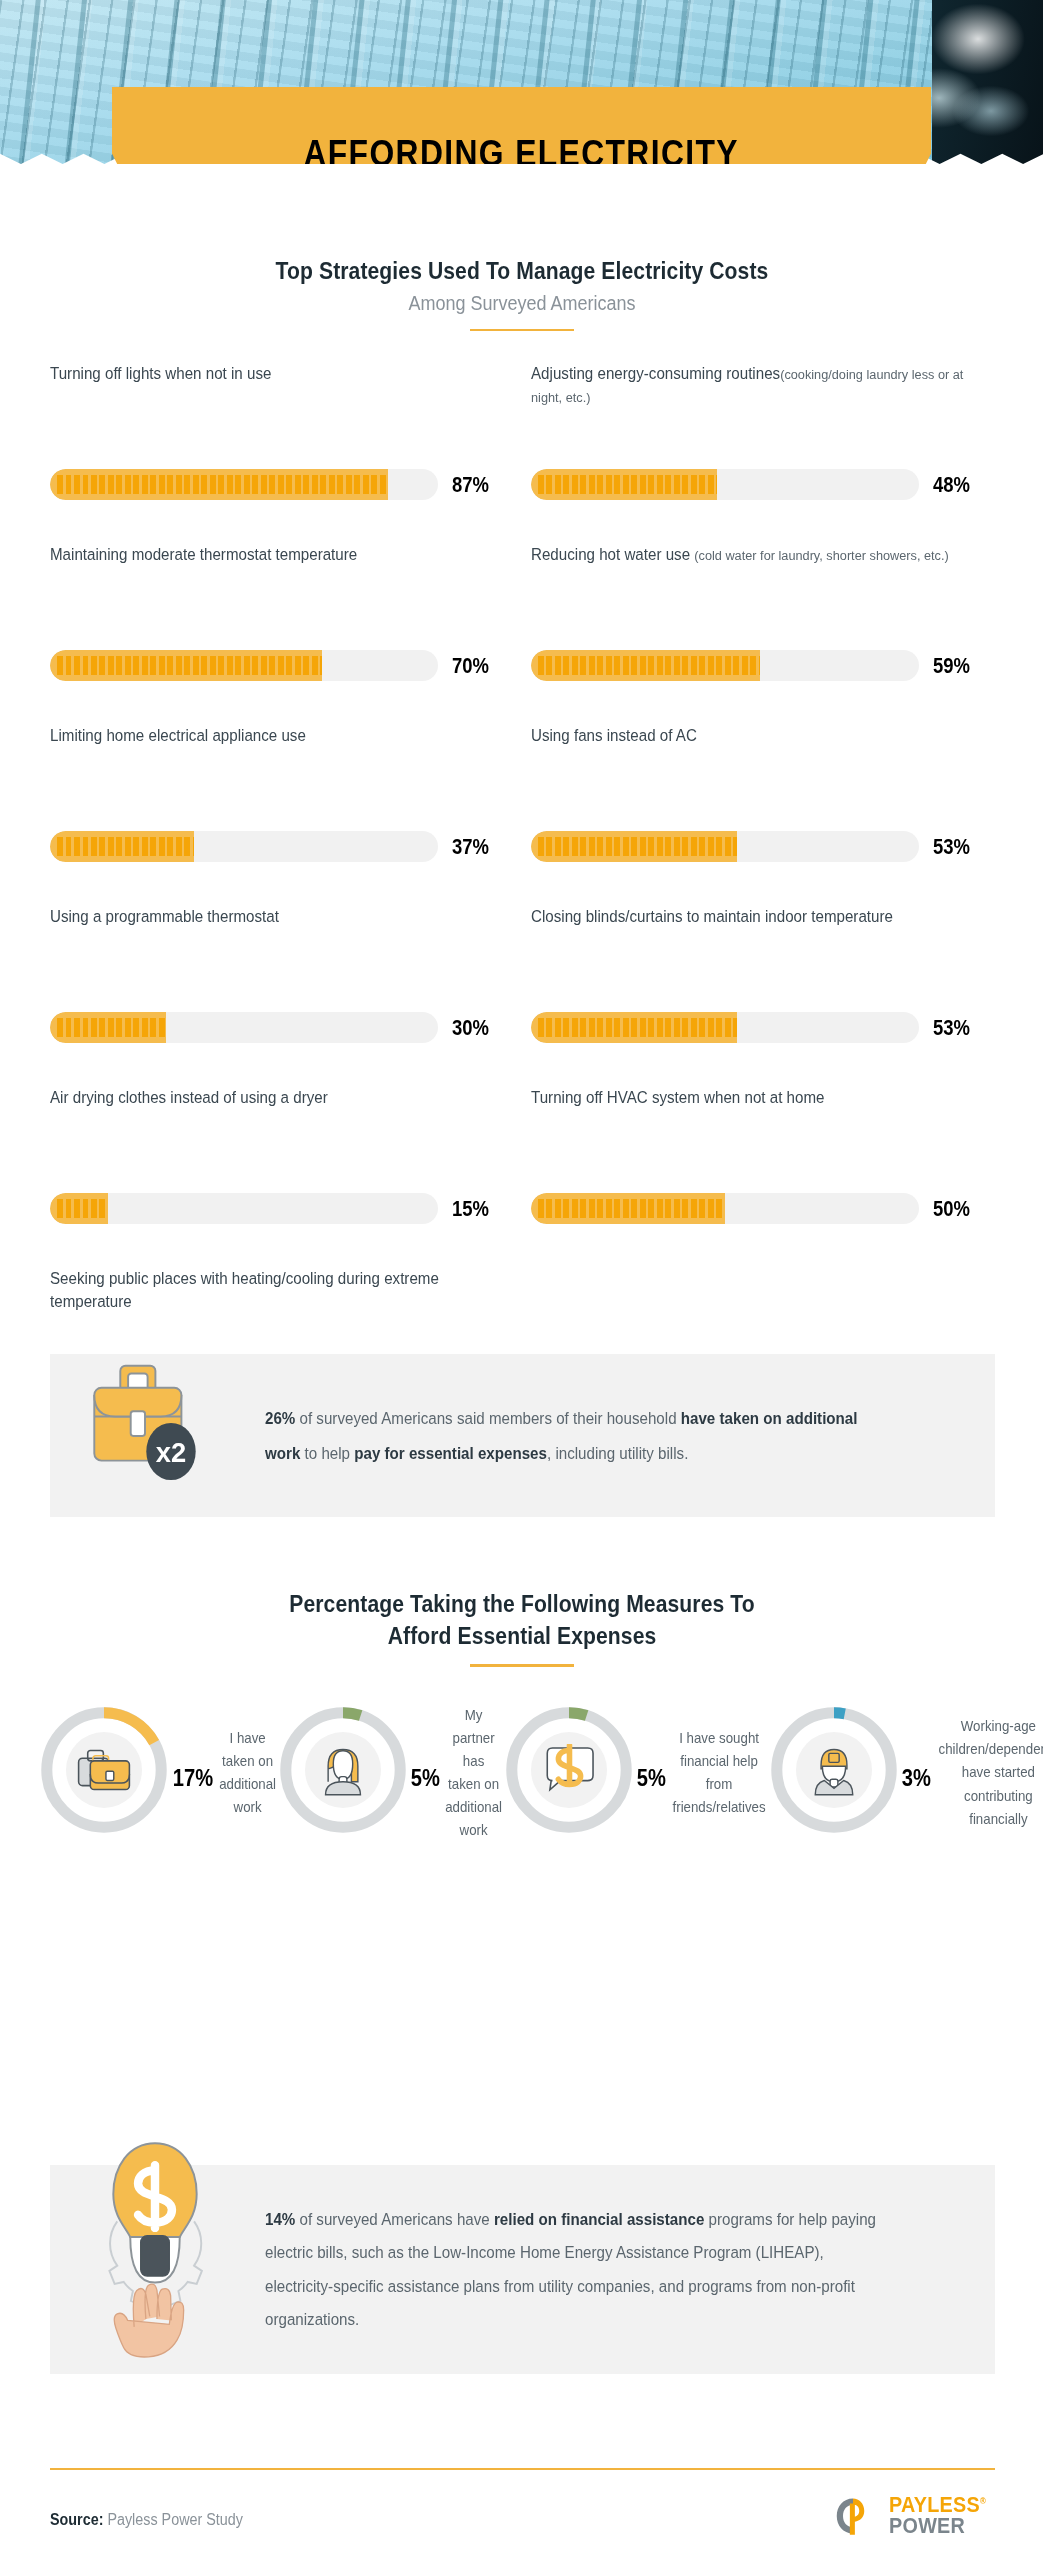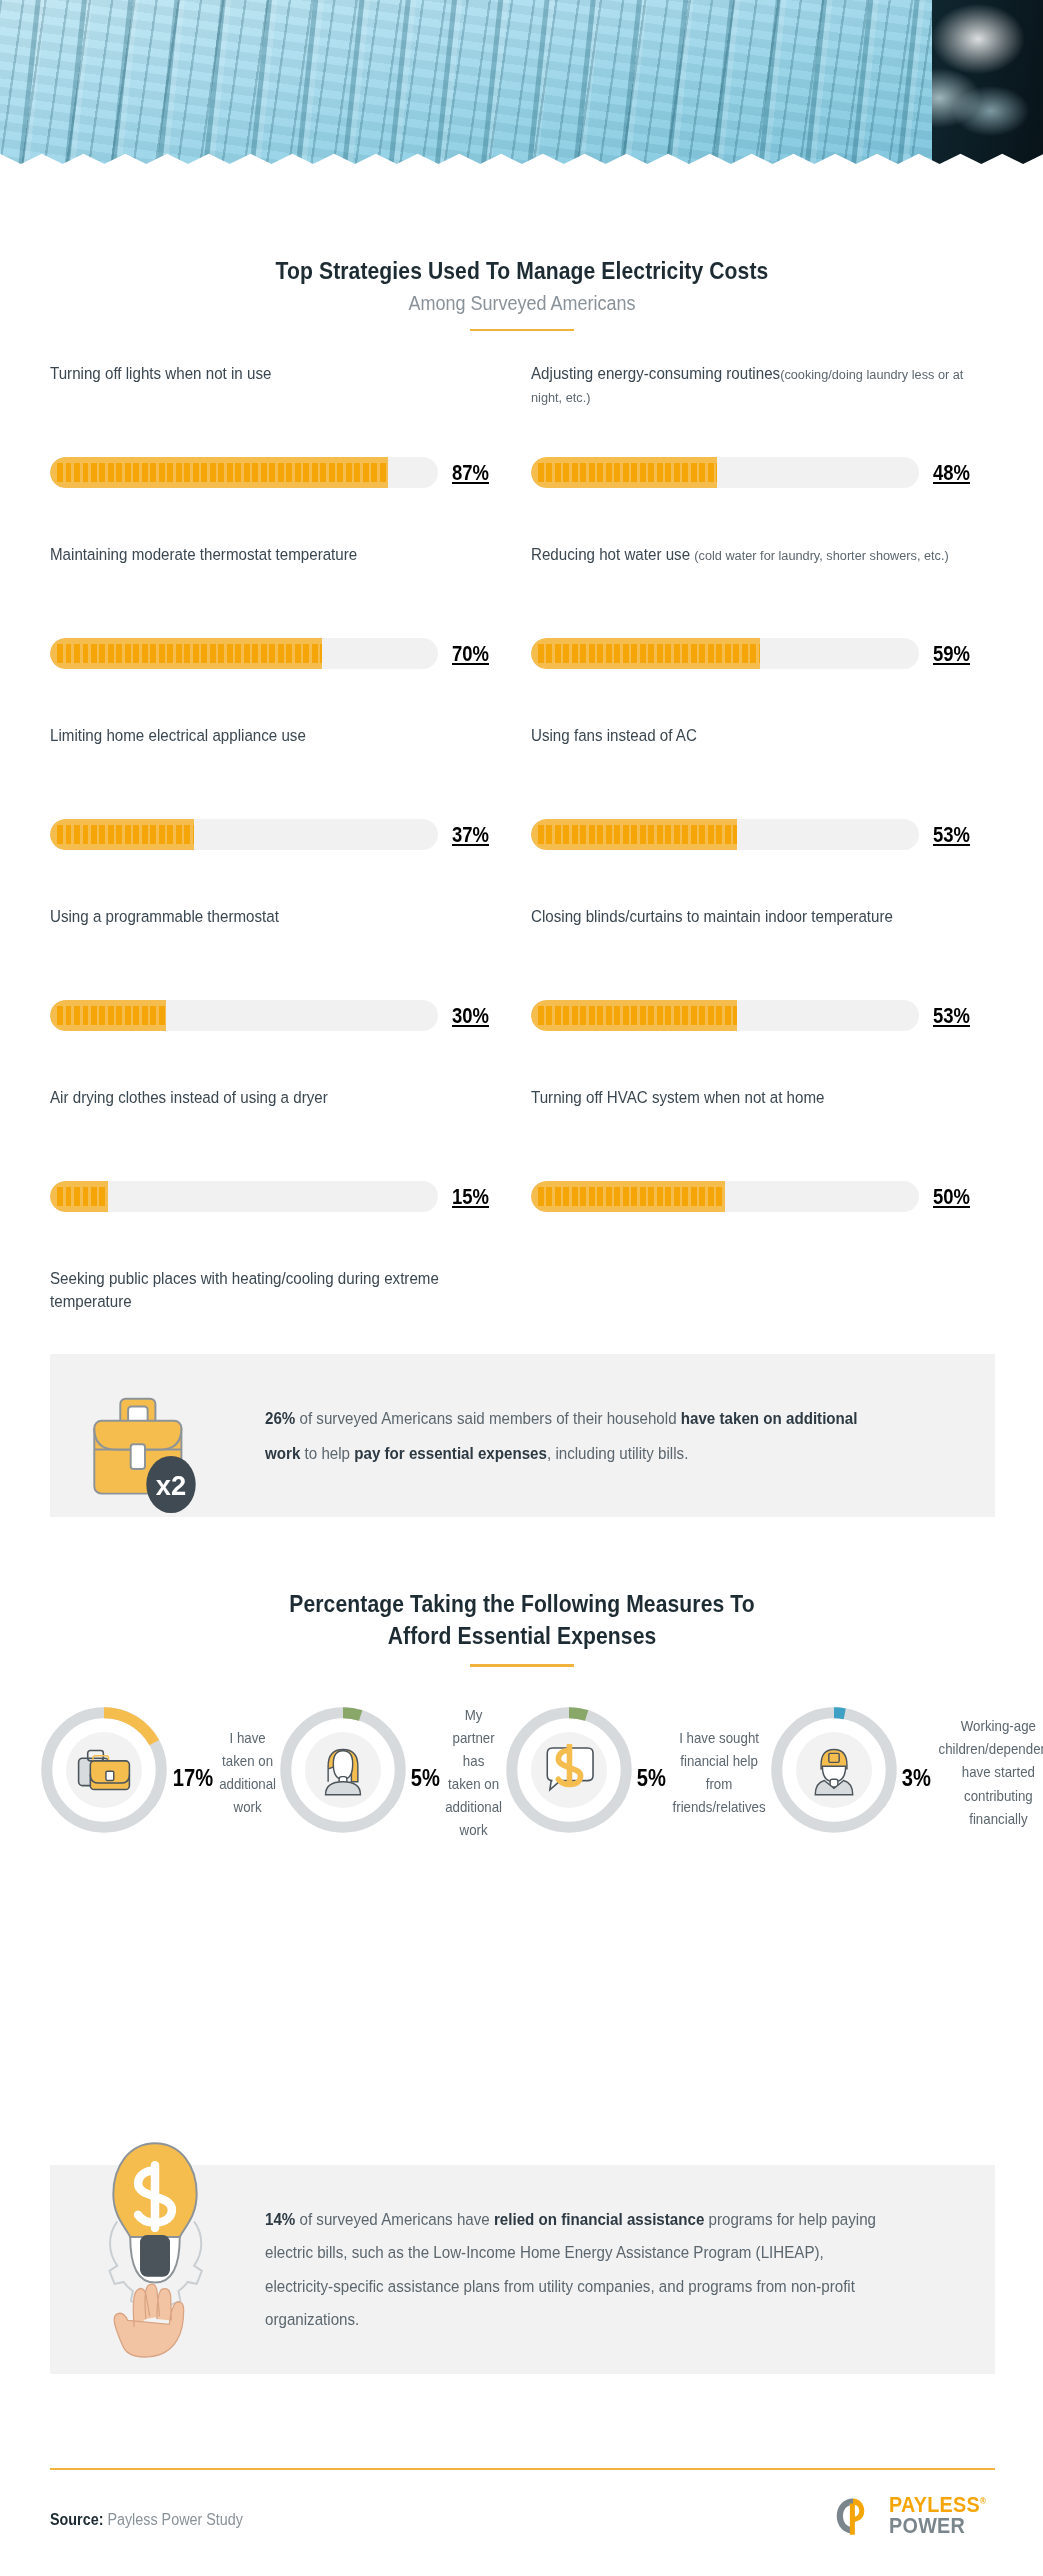--- a/index.html
+++ b/index.html
@@ -120,22 +120,22 @@
   .strat-cell { height: 153px; position: relative; }
   .strat-label {
     font-size: 16.3px; color: #3a4750; line-height: 1.42;
     transform-origin: left top; transform: scaleX(.93);
     width: 108%;
   }
   .strat-label .small {
     font-size: 13.7px; color: #5b666e;
   }
   .bar-row {
-    position: absolute; left: 0; bottom: 27px;
-    display: flex; align-items: center; width: 453px; text-decoration: underline;
+    position: absolute; left: 0; bottom: 15px;
+    display: flex; align-items: center; width: 453px;
   }
   .bar-track {
     position: relative;
     width: 388px; height: 31px;
     background: #f1f1f1; border-radius: 15.6px; overflow: hidden;
   }
   .bar-fill {
     position: absolute; left: 0; top: 0; bottom: 0;
     background: #f5bc4e; border-radius: 15.6px 0 0 15.6px;
   }
@@ -155,21 +155,21 @@
     white-space: nowrap;
   }
 
   
   .callout {
     position: absolute;
     background: #f2f2f2;
     display: flex; align-items: center;
   }
   #callout-work { left: 50px; top: 1354px; width: 945px; height: 163px; }
-  .callout-art { flex: 0 0 auto; display: flex; align-items: flex-end; justify-content: center; }
+  .callout-art { flex: 0 0 auto; display: flex; align-items: flex-start; justify-content: center; }
   .callout-text {
     font-size: 16.3px; color: #5b666e; line-height: 2.1;
     transform: scaleX(.93); transform-origin: left center;
   }
   .callout-text b { color: #2d3a43; font-weight: bold; }
 
   
   .donut-wrap { position: absolute; left: 0; top: 1697px; width: 1044px; }
   .donut-row {
     display: grid; grid-template-columns: repeat(4, 1fr);
@@ -230,20 +230,23 @@
     letter-spacing: 0.3px; transform: scaleX(.92); transform-origin: left;
   }
 </style>
 </head>
 <body>
 
 <div class="hero">
   <div class="hero-photo"></div>
   <div class="hero-bills"></div>
   <div class="hero-zigzag"></div>
+  <div class="hero-banner">
+    <div class="hero-title">AFFORDING ELECTRICITY</div>
+  </div>
 </div>
 
 <div class="sec-head" style="position:absolute;left:0;top:257px;width:1044px;">
   <div class="sec-title">Top Strategies Used To Manage Electricity Costs</div>
   <div class="sec-sub">Among Surveyed Americans</div>
   <div class="sec-rule"></div>
 </div>
 
 <div class="strat-wrap">
   <div class="strat-grid" id="strat-grid">

